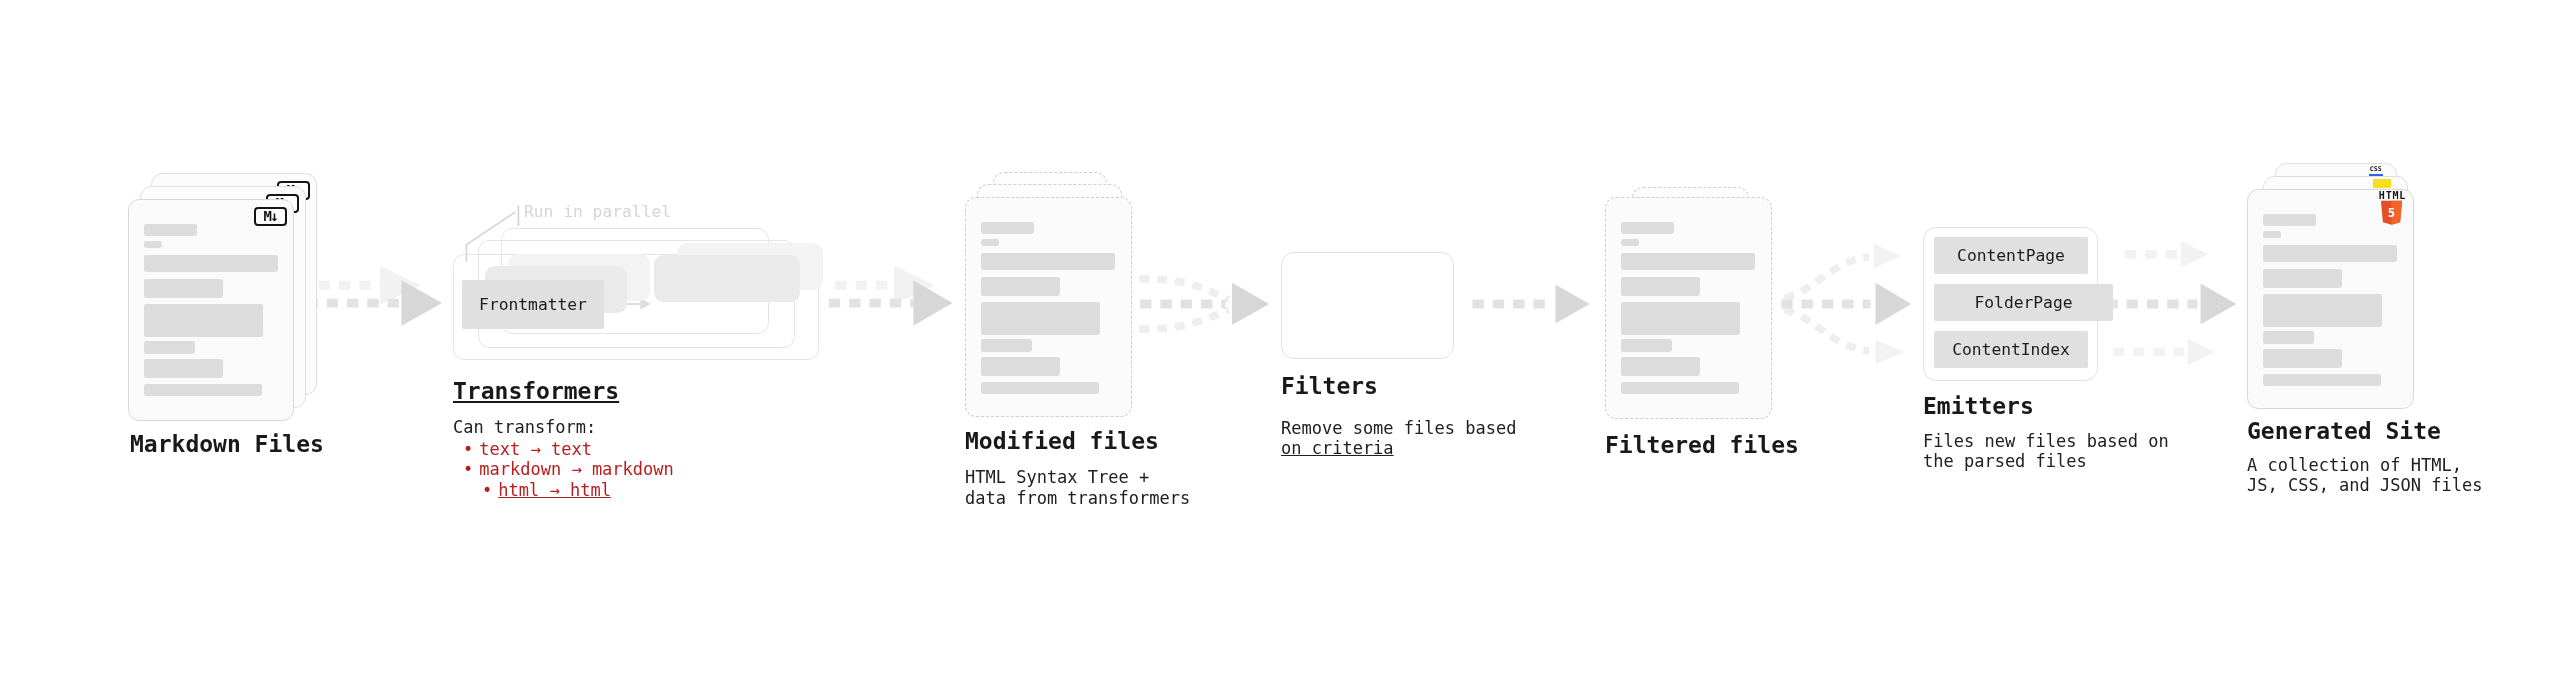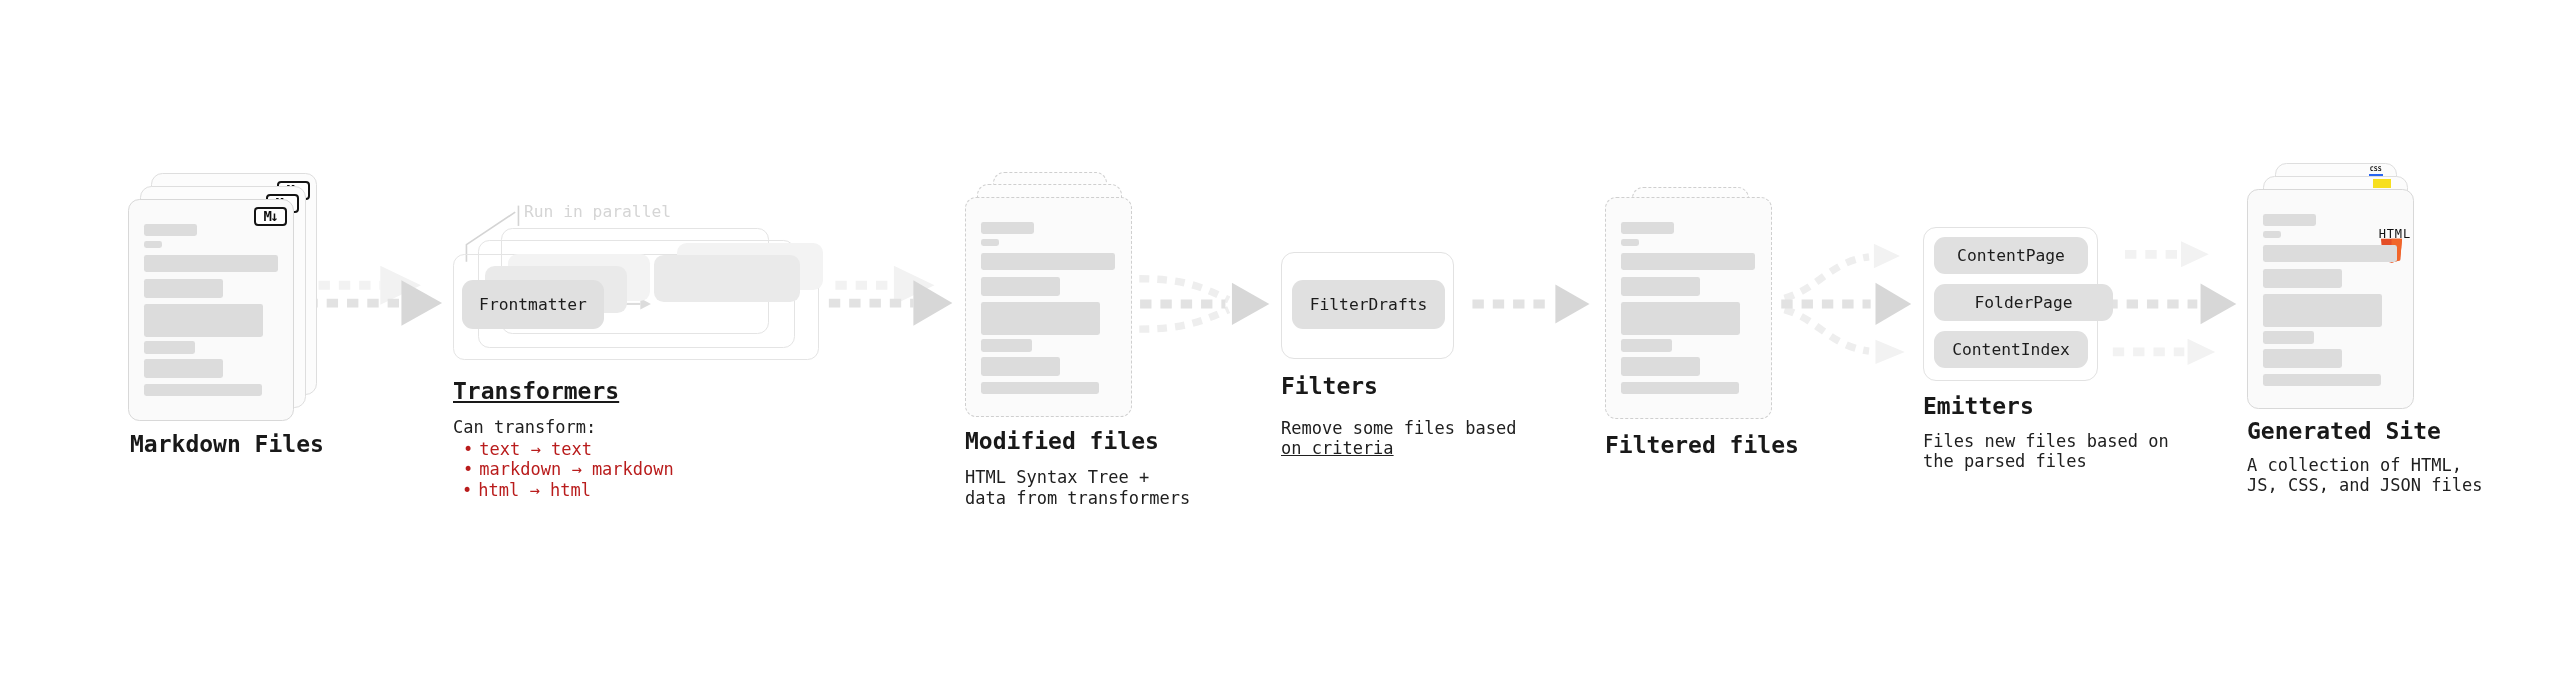--- a/index.html
+++ b/index.html
@@ -12,29 +12,29 @@
   .doc.behind{background:#fcfcfc;border-color:#dedede;}
   .doc.dashed{border:1.6px dashed #cfcfcf;background:#fbfbfb;}
   .doc.dashed.behind{background:#fdfdfd;}
   .bar{position:absolute;background:#dcdcdc;border-radius:2.4px;}
   
   .md-badge{position:absolute;right:6.5px;top:6.5px;width:32.5px;height:19.5px;border:2.4px solid #141414;border-radius:4.1px;
     background:#fff;color:#111;font-weight:bold;font-size:14px;line-height:15.4px;display:flex;align-items:center;
     justify-content:center;letter-spacing:-1.6px;box-sizing:border-box;}
   
   .html5-badge{position:absolute;right:9.8px;top:2.4px;width:24.4px;text-align:center;}
-  .html5-top{font-size:12px;font-weight:normal;color:#111;letter-spacing:0.8px;line-height:8.1px;margin-top:38px;}
+  .html5-top{font-size:10px;font-weight:bold;color:#111;letter-spacing:0.8px;line-height:8.1px;}
   .css-badge{position:absolute;right:13px;top:2.4px;width:14.6px;text-align:center;}
   .css-text{font-size:6.5px;font-weight:bold;color:#111;line-height:6.5px;letter-spacing:0px;}
   .css-bar{width:14px;height:3.3px;margin:0.8px auto 0;}
   .js-badge{position:absolute;right:16.3px;top:1.6px;width:18px;height:9px;}
   
   .tbox{position:absolute;border:1.6px solid #e4e4e4;border-radius:11.4px;background:transparent;box-sizing:border-box;}
   
-  .pill{position:absolute;background:#e0e0e0;border-radius:11px;display:flex;align-items:center;justify-content:center;
+  .pill{position:absolute;background:#e0e0e0;border-radius:2px;display:flex;align-items:center;justify-content:center;
     font-size:16.3px;font-weight:500;color:#1c1c1c;}
   .ghost{position:absolute;border-radius:9.8px;}
   .g1{background:#eaeaea;}
   .g2{background:#f3f3f3;}
   .panel{position:absolute;border:1.6px solid #e2e2e2;border-radius:13px;background:#ffffff;box-sizing:border-box;}
   
   .heading{position:absolute;font-size:23px;line-height:24.4px;font-weight:600;color:#191919;white-space:nowrap;}
   .sub{position:absolute;font-size:17px;line-height:20.3px;font-weight:500;color:#202020;white-space:nowrap;}
   .annot{position:absolute;font-size:16.3px;font-weight:500;color:#d5d5d5;white-space:nowrap;}
   .bullet-row{position:absolute;font-size:17px;line-height:20.3px;font-weight:500;color:#b91c1c;white-space:nowrap;}
@@ -141,21 +141,21 @@
   <div class="ghost g1" style="left:654px;top:255px;width:146px;height:47px;"></div>
   <div class="pill" style="left:462px;top:280px;width:142px;height:49px;">Frontmatter</div>
   <div class="heading" style="left:453px;top:379px;text-decoration:underline;">Transformers</div>
   <div class="sub" style="left:453px;top:417px;">Can transform:</div>
   <div class="bullet-row" style="left:463px;top:439px;">
     <span class="bullet-mark">•</span><span>text → text</span>
   </div>
   <div class="bullet-row" style="left:463px;top:459px;">
     <span class="bullet-mark">•</span><span>markdown → markdown</span>
   </div>
-  <div class="bullet-row" style="left:462px;top:480px;">
+  <div class="bullet-row" style="left:482px;top:480px;text-decoration:underline;">
     <span class="bullet-mark">•</span><span>html → html</span>
   </div>
 
   <div>
     <div class="doc dashed behind" style="left:993px;top:172px;width:114px;height:213px;"></div>
     <div class="doc dashed behind" style="left:977px;top:184px;width:145px;height:215px;"></div>
     <div class="doc dashed" style="left:965px;top:197px;width:167px;height:220px;">
       <div class="skeleton">
           <div class="bar" style="left: 14.6px; top: 24.4px; width: 53px; height: 11.4px;"></div>
           <div class="bar" style="left: 14.6px; top: 41px; width: 18.7px; height: 6.5px;"></div>
@@ -166,21 +166,20 @@
           <div class="bar" style="left: 14.6px; top: 159px; width: 79px; height: 18.7px;"></div>
           <div class="bar" style="left: 14.6px; top: 184px; width: 118px; height: 12.2px;"></div>
         </div>
     </div>
   </div>
   <div class="heading" style="left:965px;top:429px;">Modified files</div>
   <div class="sub" style="left:965px;top:467px;">HTML Syntax Tree +</div>
   <div class="sub" style="left:965px;top:488px;">data from transformers</div>
 
   <div class="panel" style="left:1281px;top:252px;width:173px;height:107px;"></div>
-  <div class="pill" style="left:1292px;top:280px;width:153px;height:49px;">FilterDrafts</div>
   <div class="heading" style="left:1281px;top:374px;">Filters</div>
   <div class="sub" style="left:1281px;top:418px;">Remove some files based</div>
   <div class="sub" style="left:1281px;top:438px;text-decoration:underline;">on criteria</div>
 
   <div>
     <div class="doc dashed behind" style="left:1632px;top:187px;width:117px;height:213px;"></div>
     <div class="doc dashed" style="left:1605px;top:197px;width:167px;height:222px;">
       <div class="skeleton">
           <div class="bar" style="left: 14.6px; top: 24.4px; width: 53px; height: 11.4px;"></div>
           <div class="bar" style="left: 14.6px; top: 41px; width: 18.7px; height: 6.5px;"></div>

